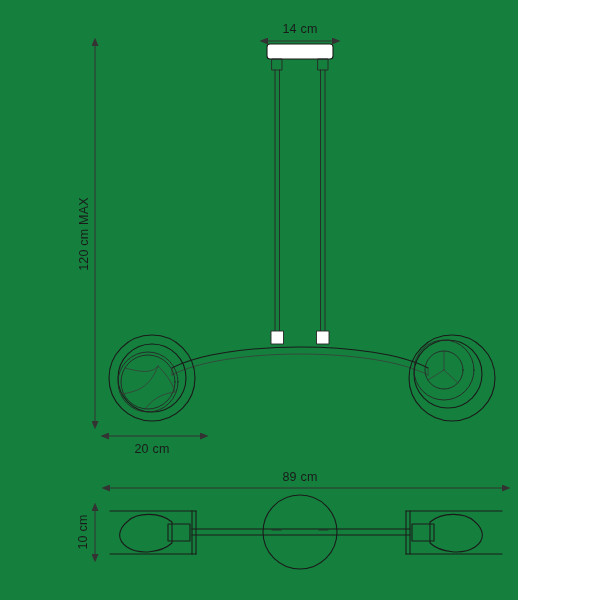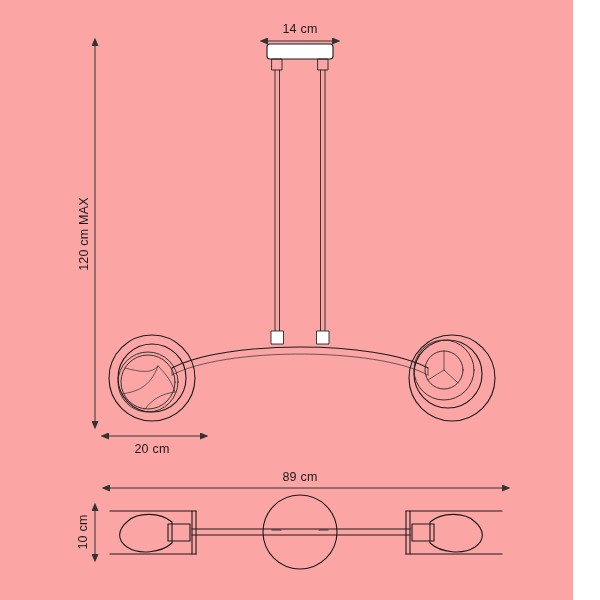--- a/index.html
+++ b/index.html
@@ -9,23 +9,23 @@
     background: #ffffff;
   }
   body {
     width: 600px;
     height: 600px;
     overflow: hidden;
     font-family: "Liberation Sans", sans-serif;
   }
   #drawing-root {
     position: relative;
-    width: 573px;
+    width: 518px;
     height: 600px;
-    background: #fca5a5;
+    background: #15803d;
   }
   svg#technical-drawing {
     display: block;
     width: 600px;
     height: 600px;
   }
   .outline {
     fill: none;
     stroke: #1a1a1a;
     stroke-width: 1.1;

